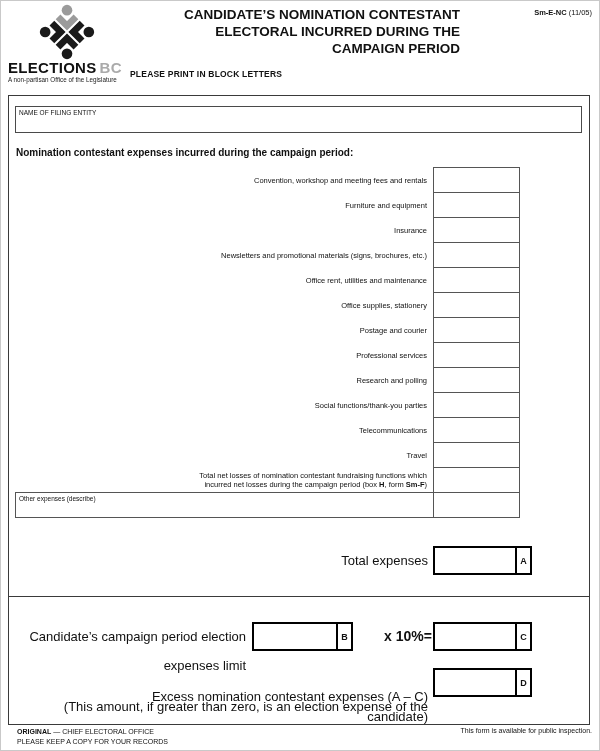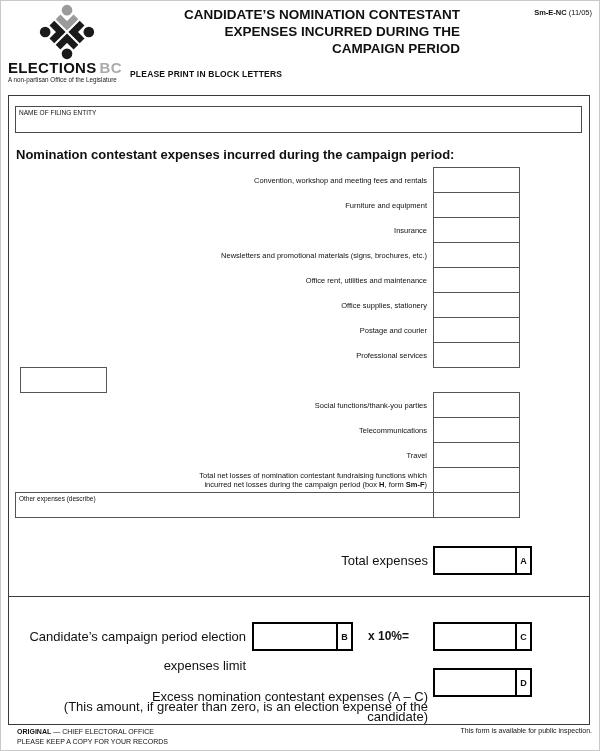--- a/index.html
+++ b/index.html
@@ -21,40 +21,40 @@
   .subtitle{position:absolute;left:130px;top:69px;width:330px;
             font-size:8.5px;font-weight:bold;letter-spacing:.2px;}
   
   .bigbox1{position:absolute;left:8px;top:95px;width:582px;height:502px;border:1px solid #3a3a3a;box-sizing:border-box;}
   .bigbox2{position:absolute;left:8px;top:596px;width:582px;height:129px;border:1px solid #3a3a3a;box-sizing:border-box;}
   
   .name-box{position:absolute;left:15px;top:106px;width:567px;height:27px;border:1px solid #4a4a4a;box-sizing:border-box;background:#fff;}
   .name-box .tag{font-size:6.5px;padding:2px 0 0 3px;color:#111;}
   .name-box .val{font-size:9px;padding-left:3px;}
   
-  .section-heading{position:absolute;left:16px;top:147px;font-size:13px;font-weight:bold;}
+  .section-heading{position:absolute;left:16px;top:147px;font-size:10px;font-weight:bold;}
   .exp-rows{position:absolute;left:20px;top:167px;width:500px;}
-  .exp-row{display:flex;height:26px;box-sizing:border-box;}
+  .exp-row{display:flex;height:26px;box-sizing:border-box;justify-content:center;}
   .exp-row + .exp-row{margin-top:-1px;}
   .exp-label{flex:1;display:flex;flex-direction:column;justify-content:center;align-items:flex-end;
              text-align:right;padding-right:6px;font-size:7.5px;line-height:9px;color:#111;}
   .exp-box{width:87px;box-sizing:border-box;border:1px solid #555;background:#fff;font-size:8px;
            display:flex;align-items:center;padding-left:3px;}
   
   .other-row{position:absolute;left:15px;top:492px;width:505px;height:26px;display:flex;box-sizing:border-box;}
   .other-desc{flex:1;border:1px solid #555;box-sizing:border-box;background:#fff;}
   .other-desc .tag{font-size:6.5px;padding:2px 0 0 3px;}
   .other-amount{width:87px;box-sizing:border-box;border:1px solid #555;margin-left:-1px;background:#fff;font-size:8px;}
   
   .lbl-right{position:absolute;text-align:right;font-size:13px;color:#111;}
   .letter-box{position:absolute;border:2px solid #000;box-sizing:border-box;background:#fff;display:flex;}
   .letter-box .amt{flex:1;font-size:8.5px;display:flex;align-items:center;padding-left:3px;}
   .letter-box .cell{width:13px;border-left:2px solid #000;display:flex;align-items:center;justify-content:center;
                     font-size:9px;font-weight:bold;}
-  .mult{position:absolute;left:368px;top:622px;height:29px;line-height:29px;font-size:12px;font-weight:bold;}
+  .mult{position:absolute;left:384px;top:622px;height:29px;line-height:29px;font-size:14px;font-weight:bold;}
   
   .footer-left{position:absolute;left:17px;top:727px;font-size:7px;line-height:10px;}
   .footer-left b{font-weight:bold;}
   .footer-right{position:absolute;right:8px;top:727px;font-size:7px;text-align:right;}
 </style>
 </head>
 <body>
 
 <div class="page">
 
@@ -70,21 +70,21 @@
       <path d="M34 77 L50 61 L66 77" stroke="#1a1a1a" stroke-width="12" fill="none"></path>
     </svg>
     <div class="logo-brand"><span>ELECTIONS</span><span class="bc">BC</span></div>
     <div class="logo-tagline">A non-partisan Office of the Legislature</div>
   </div>
 
   <div class="form-code"><b>Sm-E-NC</b> <span>(11/05)</span></div>
 
   <div class="title">
     <div>CANDIDATE’S NOMINATION CONTESTANT</div>
-    <div>EXPENSES INCURRED DURING THE</div>
+    <div>ELECTORAL INCURRED DURING THE</div>
     <div>CAMPAIGN PERIOD</div>
   </div>
   <div class="subtitle">PLEASE PRINT IN BLOCK LETTERS</div>
 
   <div class="bigbox1"></div>
   <div class="bigbox2"></div>
 
   <div class="name-box">
     <div class="tag">NAME OF FILING ENTITY</div>
     <div class="val"></div>
@@ -118,20 +118,21 @@
       </div>
       <div class="exp-row">
         <div class="exp-label">Postage and courier</div>
         <div class="exp-box"></div>
       </div>
       <div class="exp-row">
         <div class="exp-label">Professional services</div>
         <div class="exp-box"></div>
       </div>
       <div class="exp-row">
+        <div class="exp-label">Research and polling</div>
         <div class="exp-box"></div>
       </div>
       <div class="exp-row">
         <div class="exp-label">Social functions/thank-you parties</div>
         <div class="exp-box"></div>
       </div>
       <div class="exp-row">
         <div class="exp-label">Telecommunications</div>
         <div class="exp-box"></div>
       </div>

